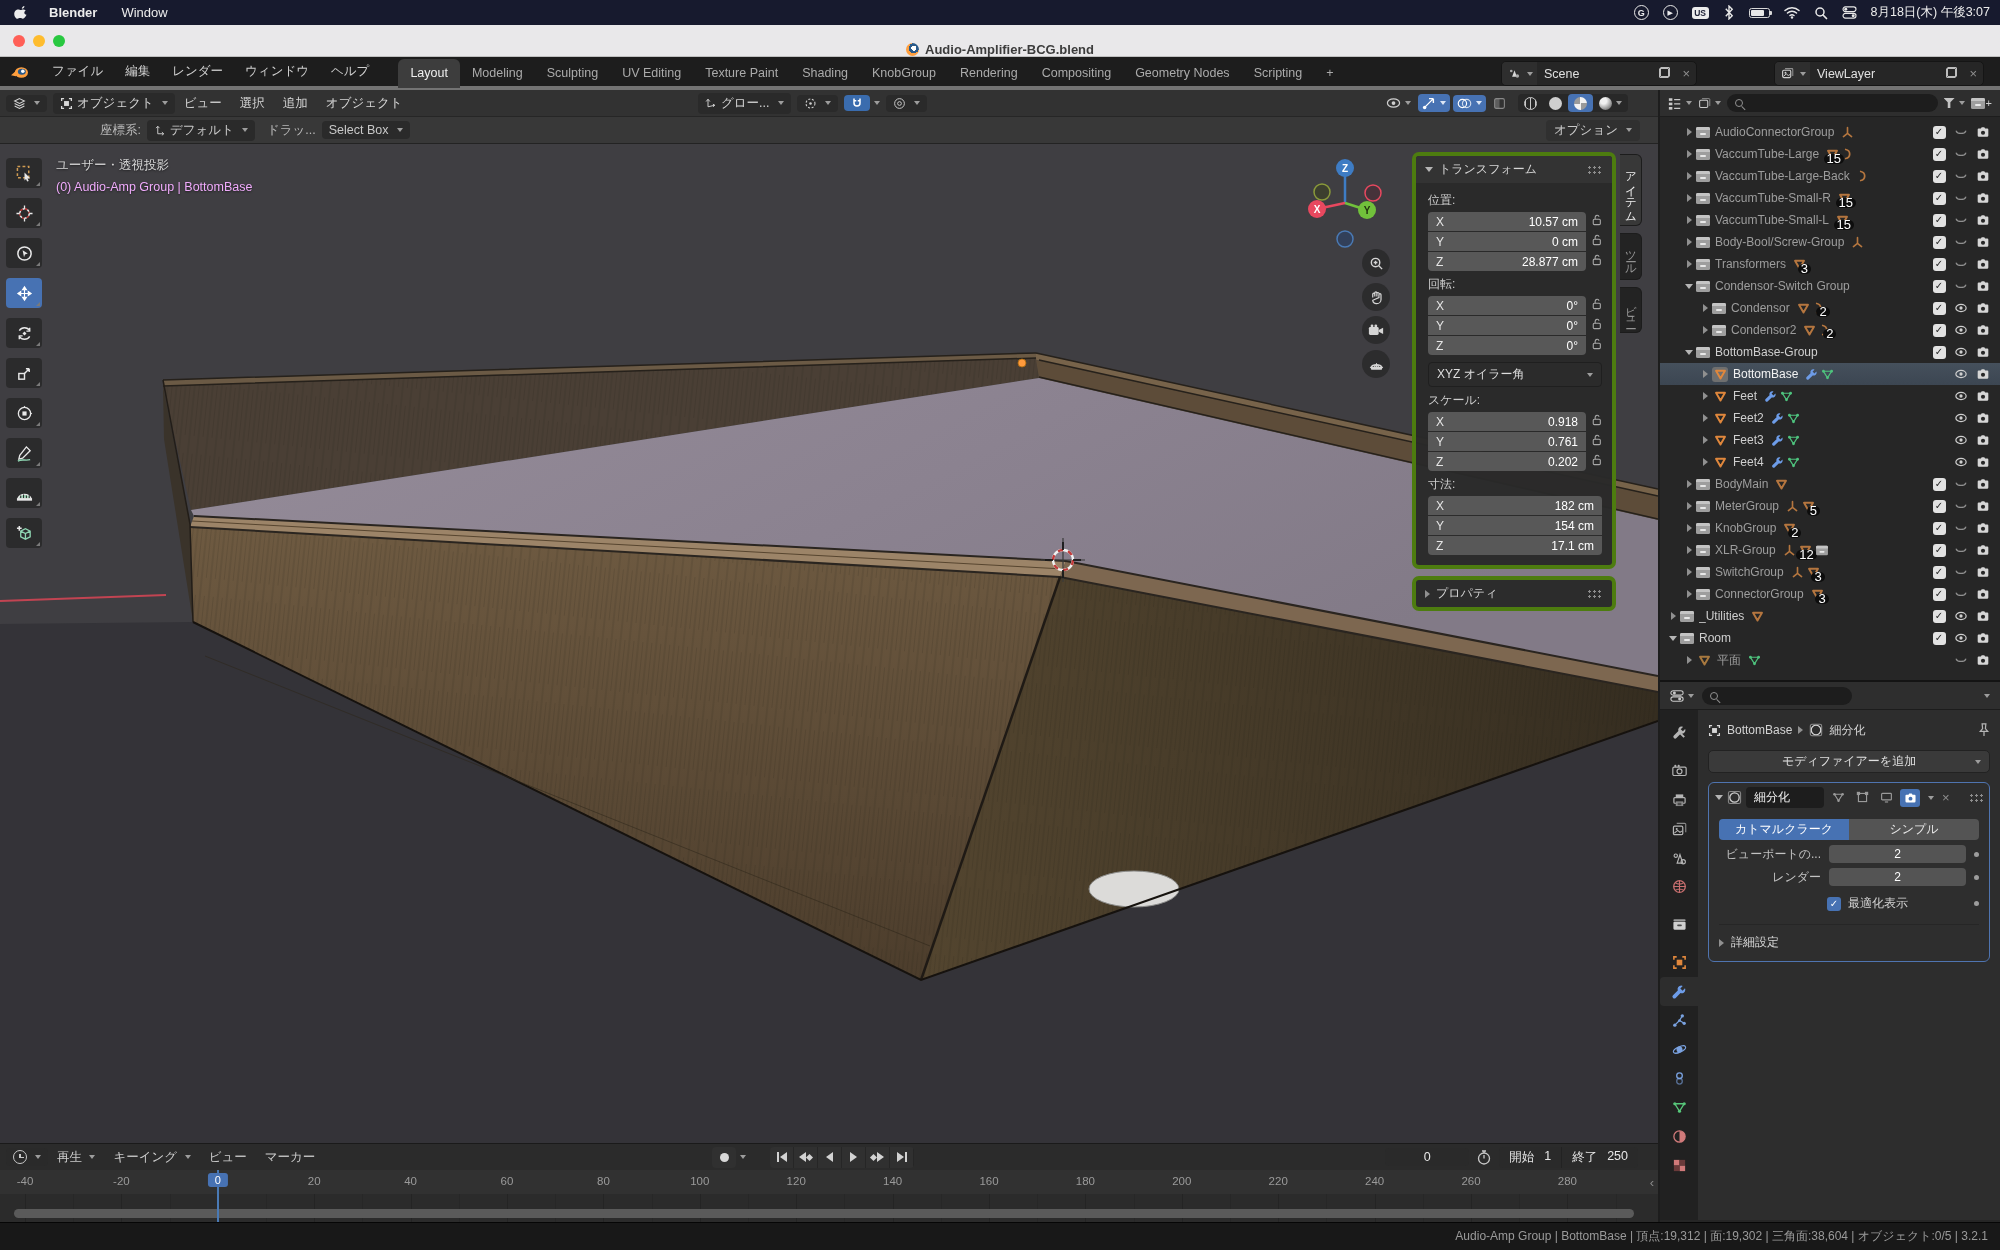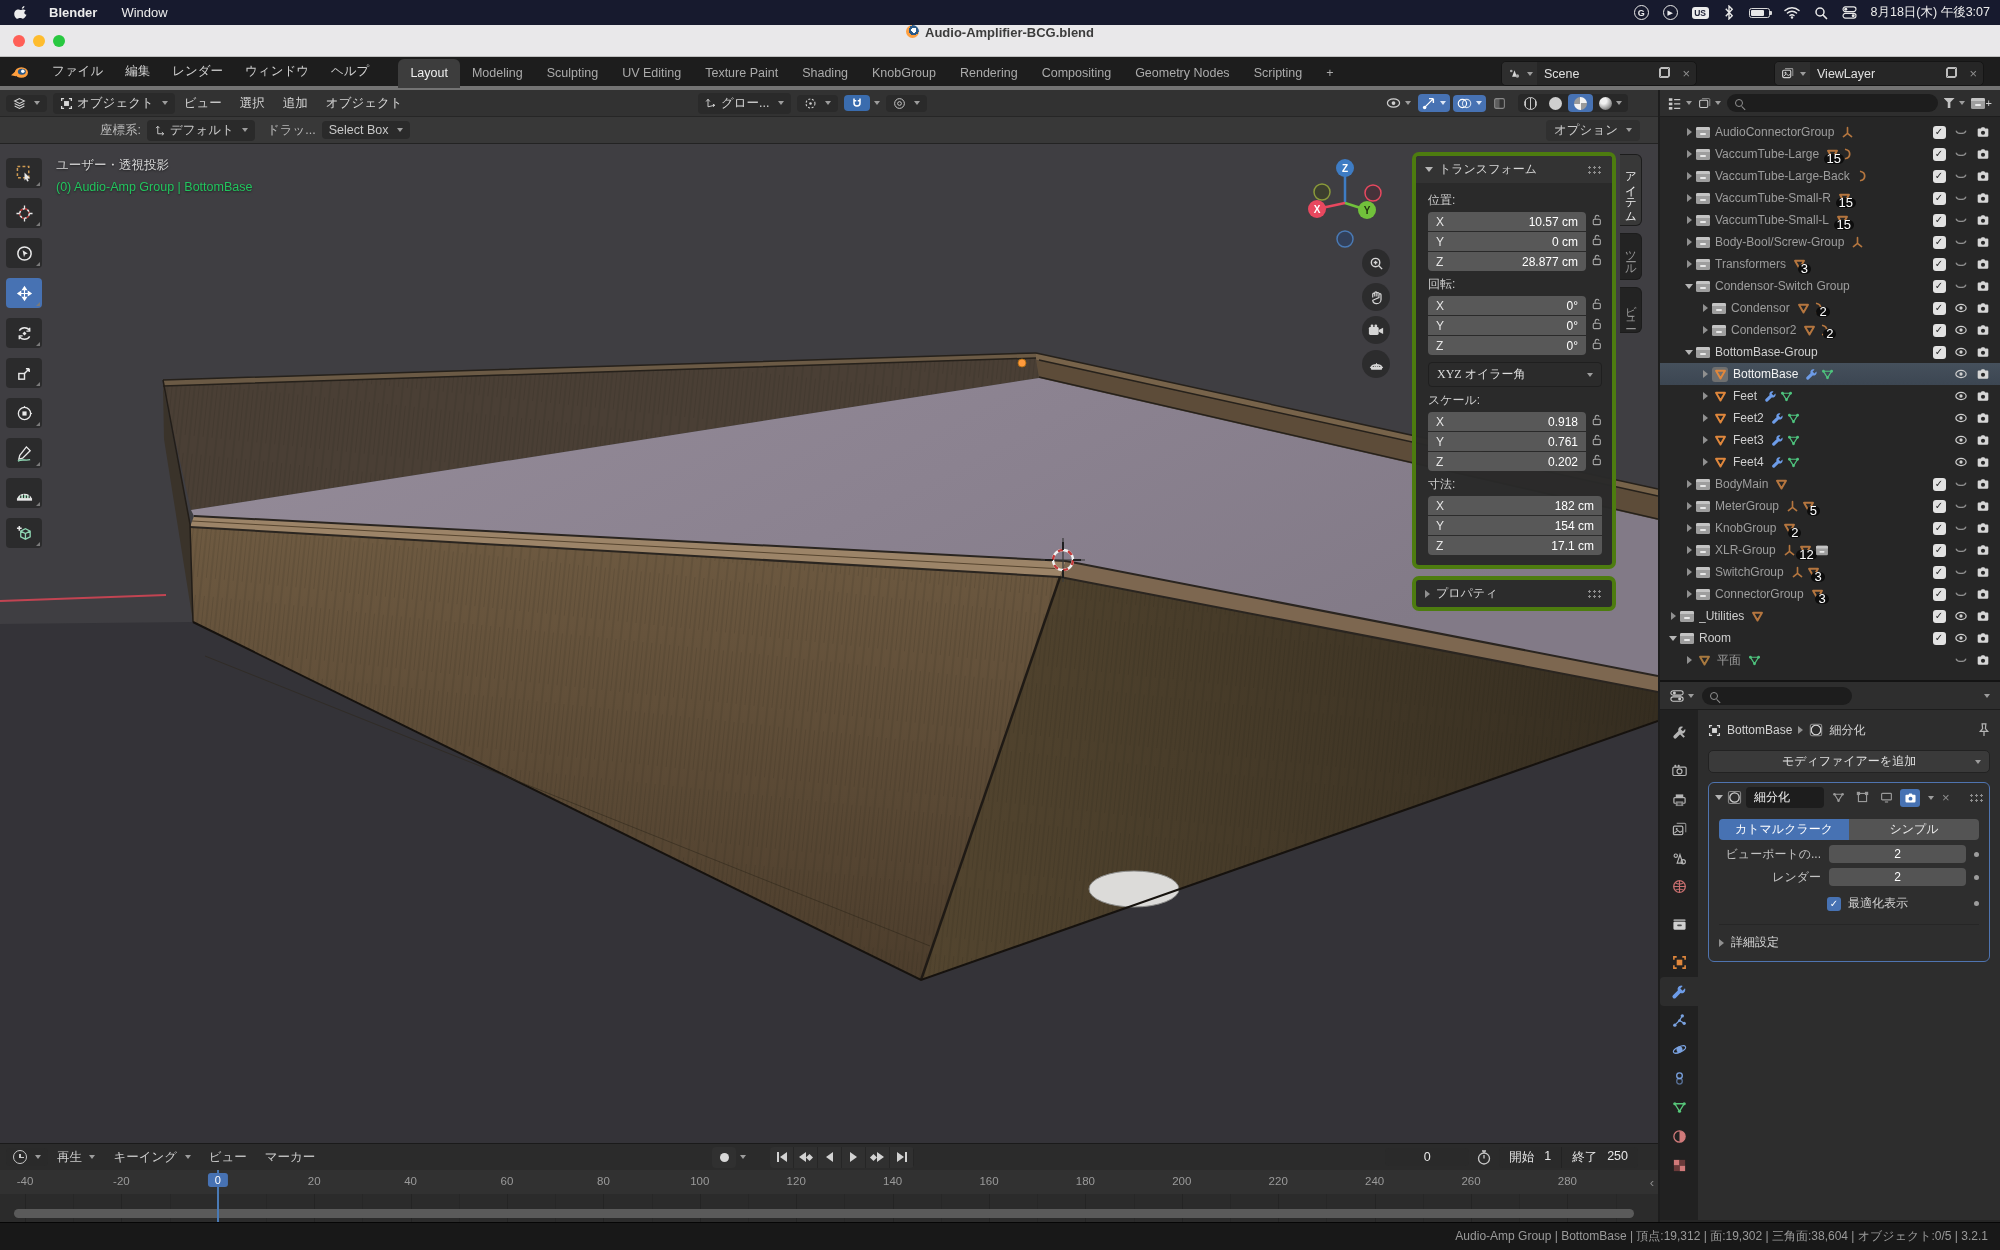--- a/index.html
+++ b/index.html
@@ -18,21 +18,21 @@
   .circ-ic { width:15px; height:15px; border:1.5px solid #e8e8e8; border-radius:50%; font-size:9px; font-weight:bold; display:flex; align-items:center; justify-content:center; }
   .us-badge { background:#ececec; color:#22253a; font-size:8.5px; font-weight:bold; border-radius:3px; padding:1px 2.5px; }
   .battery { width:21px; height:10px; border:1px solid #d8d8d8; border-radius:2.5px; position:relative; }
   .battery::before { content:""; position:absolute; left:1px; top:1px; bottom:1px; width:70%; background:#e8e8e8; border-radius:1px; }
   .battery::after { content:""; position:absolute; right:-3px; top:2.5px; width:2px; height:4px; background:#d8d8d8; border-radius:0 1px 1px 0; }
   .clocktxt { font-size:12.5px; }
 
   
   .titlebar { position:absolute; left:0; top:25px; width:2000px; height:32px; background:#e9e8ea; border-bottom:1px solid #bfbfbf; }
   .tl-dot { position:absolute; top:10px; width:12px; height:12px; border-radius:50%; }
-  .title-center { position:absolute; left:0; right:0; top:0; height:48px; display:flex; align-items:flex-start; justify-content:center; gap:6px; color:#3c3c3c; font-size:13px; font-weight:bold; }
+  .title-center { position:absolute; left:0; right:0; top:0; height:48px; display:flex; align-items:center; justify-content:center; gap:6px; color:#3c3c3c; font-size:13px; font-weight:bold; }
   .blendfile-ic { width:13px; height:13px; border-radius:50%; background:radial-gradient(circle at 60% 40%, #fff 0 22%, #2a5a8a 23% 45%, #ff9f3e 46%); }
 
   
   .topbar { position:absolute; left:0; top:57px; width:2000px; height:33px; background:#1d1d1d; border-bottom:4px solid #737373;
             display:flex; align-items:center; color:#cfcfcf; font-size:12.5px; }
   .topbar .logo { margin-left:10px; }
   #topbar-menus { display:flex; margin-left:12px; }
   #topbar-menus .tmenu { padding:4px 11px; border-radius:4px; }
   #workspace-tabs { display:flex; margin-left:18px; height:33px; align-items:flex-end; }
   .wtab { padding:7px 12px 8px; font-size:12.5px; color:#ababab; border-radius:6px 6px 0 0; }
@@ -72,21 +72,21 @@
   .sph.solid { background:#cfcfcf; }
   .sph.mat { background:conic-gradient(#f2f2f2 0 25%, #9a9a9a 25% 50%, #f2f2f2 50% 75%, #9a9a9a 75%); }
   .sph.rend { background:radial-gradient(circle at 35% 30%, #f0f0f0 0 25%, #8a8a8a 70%, #555 100%); }
   .tool-settings { position:relative; width:1658px; height:27px; background:#383838; display:flex; align-items:center; font-size:12.5px; color:#c9c9c9; border-bottom:1px solid #232323; }
   .ts-label { margin-left:14px; color:#b9b9b9; }
   .opt-btn { position:absolute; right:18px; display:flex; align-items:center; gap:4px; padding:2px 8px; background:#303030; border-radius:4px; }
 
   
   .viewport { position:relative; width:1658px; height:999px; background:#3f3e42; overflow:hidden; }
   .vp-text { position:absolute; left:56px; top:10px; color:#d8d8d8; font-size:12.5px; line-height:22px; text-shadow:0 1px 2px #0008; }
-  .vp-text .l2 { color:#22c55e; }
+  .vp-text .l2 { color:#f0abfc; }
   #vp-toolbar { position:absolute; left:6px; top:14px; display:flex; flex-direction:column; gap:10px; }
   .tbtn { width:36px; height:30px; background:rgba(40,40,40,.85); border-radius:4px; display:flex; align-items:center; justify-content:center; position:relative; }
   .tbtn.active { background:#4772b3; }
   .tbtn .corner { position:absolute; right:2px; bottom:2px; width:0; height:0; border-left:4px solid transparent; border-bottom:4px solid #7a7a7a; }
   
   #nav-gizmo { position:absolute; left:1300px; top:8px; }
   .navbtn { position:absolute; left:1362px; width:28px; height:28px; border-radius:50%; background:rgba(30,30,30,.55); display:flex; align-items:center; justify-content:center; }
   
   .npanel { position:absolute; left:1412px; top:8px; width:204px; font-size:12px; color:#d6d6d6; }
   .np-box { background:rgba(41,41,41,.97); border:4px solid #4d7c0f; border-radius:7px; overflow:hidden; }
@@ -94,21 +94,21 @@
   .np-body { padding:4px 10px 10px 12px; }
   .np-label { margin:5px 0 3px; color:#cecece; }
   .np-rows { display:flex; flex-direction:column; gap:1px; }
   .np-row { display:flex; align-items:center; gap:6px; }
   .np-field { flex:1; display:flex; background:#585858; padding:2.5px 8px; color:#fff; }
   .np-row:first-child .np-field { border-radius:4px 4px 0 0; }
   .np-row:last-child .np-field { border-radius:0 0 4px 4px; }
   .np-axis { width:18px; color:#e6e6e6; }
   .np-val { flex:1; text-align:right; }
   .np-dd { display:flex; align-items:center; background:#2b2b2b; border:1px solid #1f1f1f; border-radius:4px; padding:3px 8px; margin:7px 0 2px; color:#ddd; }
-  .np-dd span:first-child { flex:1;font-family:Liberation Serif, serif; }
+  .np-dd span:first-child { flex:1; }
   .dots { width:16px; height:10px; background-image:radial-gradient(circle,#8d8d8d 1px,transparent 1.4px); background-size:5px 5px; margin-left:auto; }
   .np-props { margin-top:7px; display:flex; align-items:center; gap:6px; padding:5px 9px; }
   #npanel-tabs { position:absolute; left:1620px; top:10px; display:flex; flex-direction:column; gap:7px; }
   .np-tab { writing-mode:vertical-rl; padding:9px 3px; font-size:11.5px; background:#232323; color:#979797; border-radius:0 6px 6px 0; border:1px solid #1c1c1c; border-left:none; }
   .np-tab.active { background:#383838; color:#f0f0f0; }
 
   
   .outliner { position:relative; width:340px; height:592px; background:#262626; border-bottom:2px solid #141414; }
   .ol-header { height:27px; background:#2e2e2e; display:flex; align-items:center; padding:0 8px; gap:6px; border-bottom:1px solid #1d1d1d; }
   .search-pill { flex:1; display:flex; align-items:center; gap:5px; background:#1d1d1d; border-radius:9px; height:18px; padding:0 8px; }

